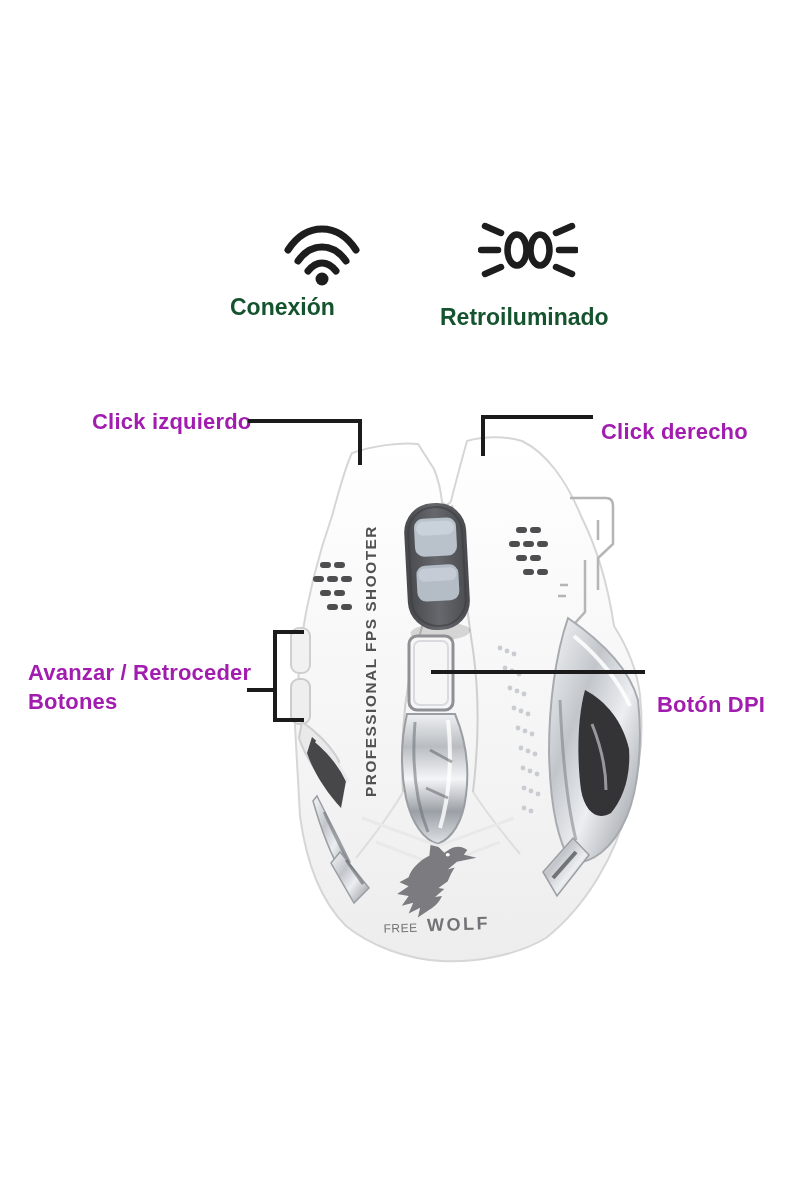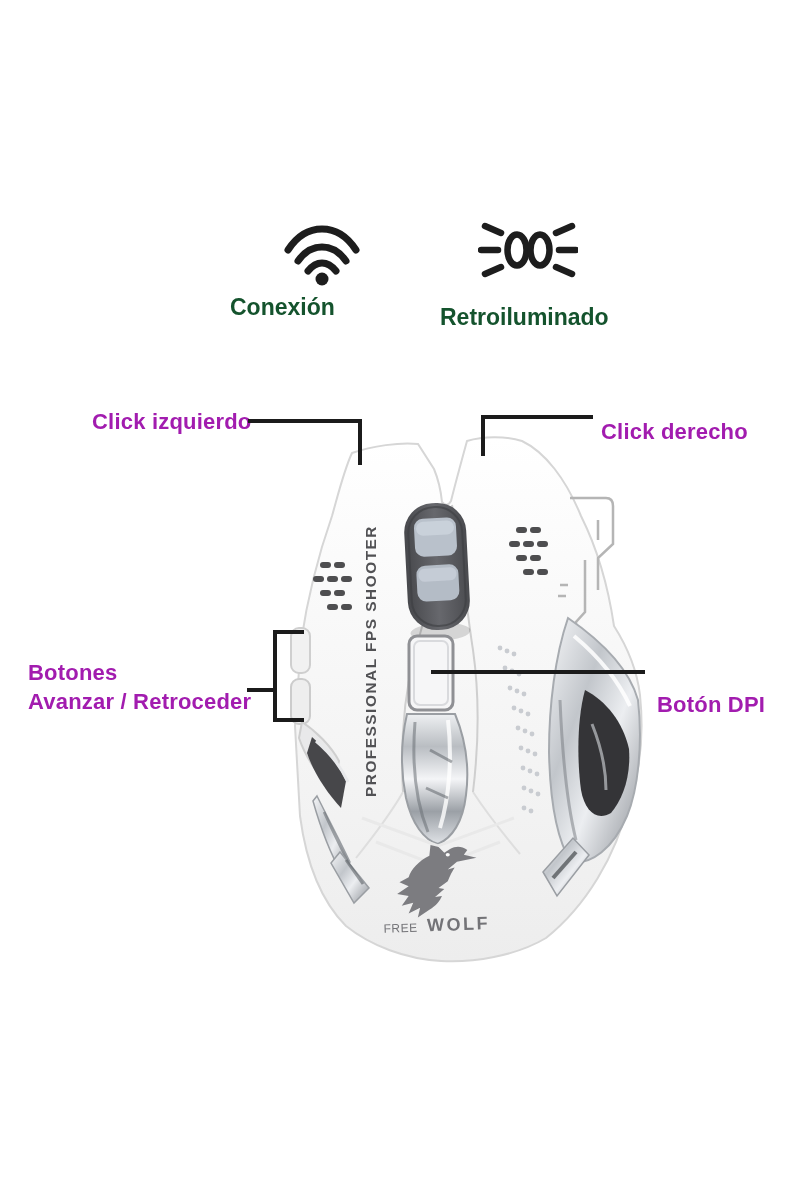--- a/index.html
+++ b/index.html
@@ -235,22 +235,22 @@
     </g>
   </svg>
 
   <div class="feature-caption b" style="left:440px;top:303px;width:180px;">Retroiluminado</div>
 
   <div class="label" style="left:92px;top:409px;">Click izquierdo</div>
 
   <div class="label" style="left:601px;top:407px;margin-top:12px;">Click derecho</div>
 
   <div class="label" style="left:28px;top:658px;line-height:29px;">
+    <div>Avanzar / Retroceder</div>
     <div>Botones</div>
-    <div>Avanzar / Retroceder</div>
   </div>
 
   <div class="label" style="left:657px;top:692px;">Botón DPI</div>
 
   <div class="cl" style="left:248px;top:419px;width:114px;height:4px;"></div>
   <div class="cl" style="left:358px;top:419px;width:4px;height:46px;"></div>
 
   <div class="cl" style="left:481px;top:415px;width:4px;height:41px;"></div>
   <div class="cl" style="left:481px;top:415px;width:112px;height:4px;"></div>
 

